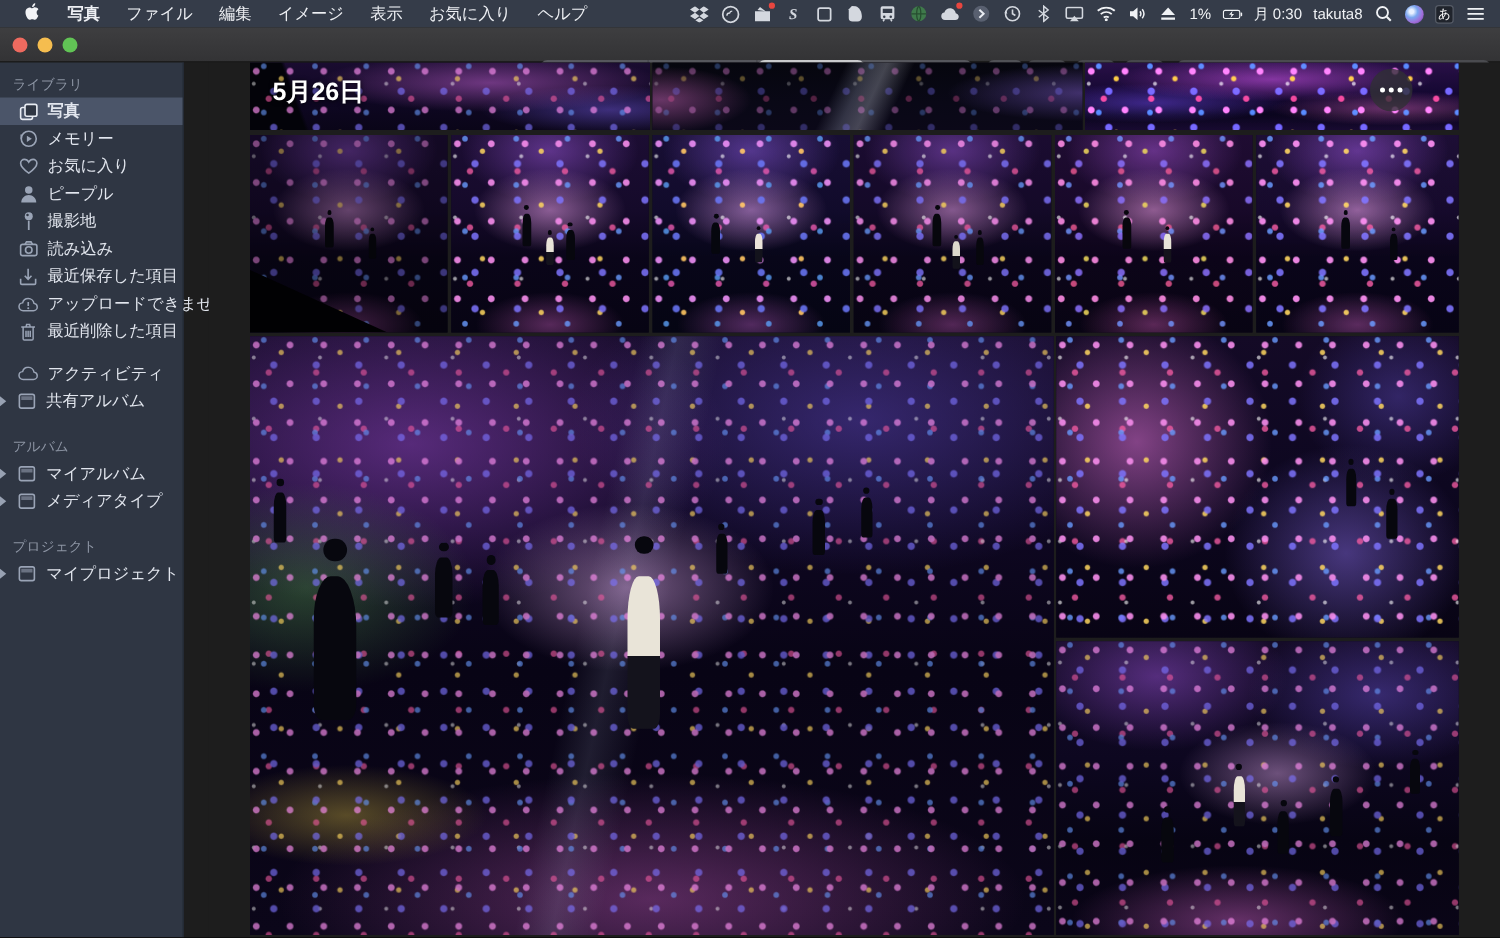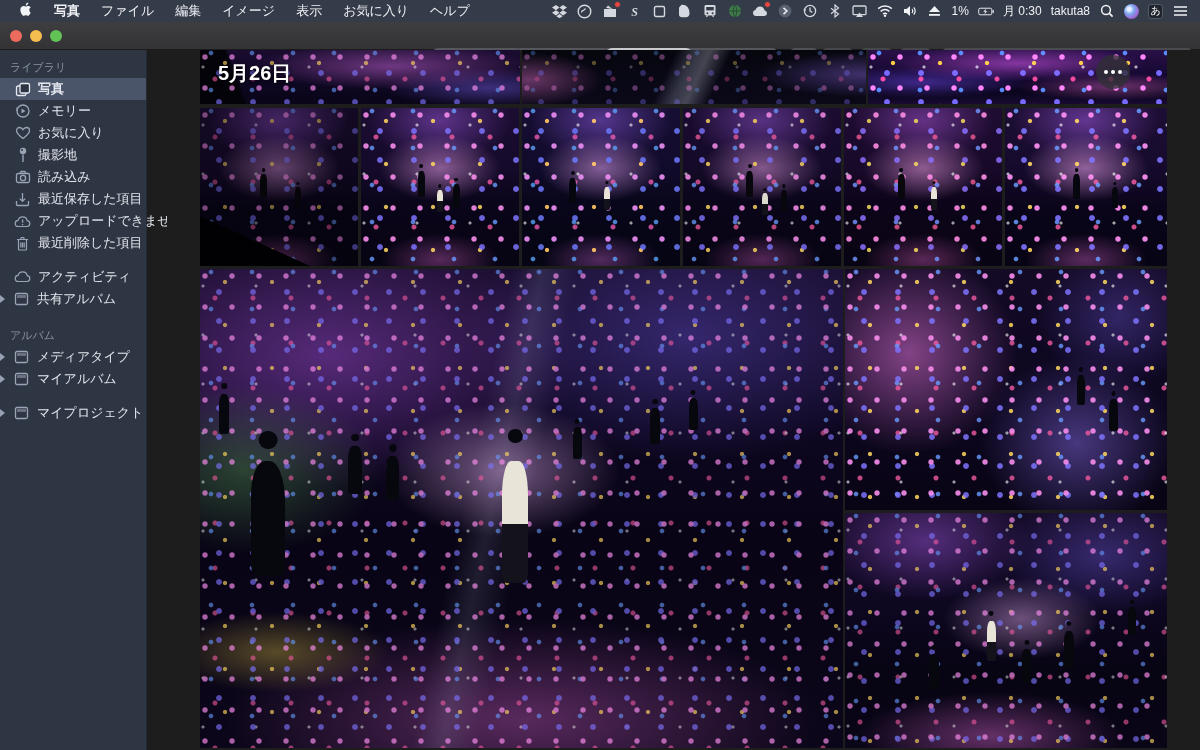--- a/index.html
+++ b/index.html
@@ -371,20 +371,29 @@
     <div class="sb-row">
       <span class="icn">
           <svg width="16" height="14" viewBox="0 0 16 14">
             <path fill="none" stroke="#9aa4b6" stroke-width="1.3" d="M8 12.5C3.6 9.4 1.5 7 1.5 4.6 1.5 2.8 2.9 1.5 4.5 1.5 6 1.5 7.3 2.5 8 3.7c.7-1.2 2-2.2 3.5-2.2 1.6 0 3 1.3 3 3.1 0 2.4-2.1 4.8-6.5 7.9z"></path>
           </svg>
         </span>
       <span>お気に入り</span>
     </div>
     <div class="sb-row">
       <span class="icn">
+          <svg width="14" height="15" viewBox="0 0 14 15">
+            <circle cx="7" cy="4" r="3" fill="#9aa4b6"></circle>
+            <path fill="#9aa4b6" d="M1 14c0-3.3 2.7-6 6-6s6 2.7 6 6z"></path>
+          </svg>
+        </span>
+      <span>ピープル</span>
+    </div>
+    <div class="sb-row">
+      <span class="icn">
           <svg width="10" height="16" viewBox="0 0 10 16">
             <circle cx="5" cy="4" r="3.2" fill="#9aa4b6"></circle>
             <circle cx="4" cy="3" r="1" fill="#2f3643"></circle>
             <path stroke="#9aa4b6" stroke-width="1.4" d="M5 7.5V15"></path>
           </svg>
         </span>
       <span>撮影地</span>
     </div>
     <div class="sb-row">
       <span class="icn">
@@ -446,34 +455,35 @@
     <div class="sb-gap"></div>
     <div class="sb-header">アルバム</div>
     <div class="sb-row has-tri">
       <span class="tri"></span>
       <span class="icn">
           <svg width="15" height="14" viewBox="0 0 15 14">
             <rect x="1.5" y="1.5" width="12" height="11" rx="1.5" fill="none" stroke="#9aa4b6" stroke-width="1.3"></rect>
             <rect x="3" y="3" width="9" height="3" fill="#9aa4b6" opacity="0.55"></rect>
           </svg>
         </span>
-      <span>メディアタイプ</span>
+      <span>マイアルバム</span>
     </div>
     <div class="sb-row has-tri">
       <span class="tri"></span>
       <span class="icn">
           <svg width="15" height="14" viewBox="0 0 15 14">
             <rect x="1.5" y="1.5" width="12" height="11" rx="1.5" fill="none" stroke="#9aa4b6" stroke-width="1.3"></rect>
             <rect x="3" y="3" width="9" height="3" fill="#9aa4b6" opacity="0.55"></rect>
           </svg>
         </span>
-      <span>マイアルバム</span>
+      <span>メディアタイプ</span>
     </div>
 
     <div class="sb-gap"></div>
+    <div class="sb-header">プロジェクト</div>
     <div class="sb-row has-tri">
       <span class="tri"></span>
       <span class="icn">
           <svg width="15" height="14" viewBox="0 0 15 14">
             <rect x="1.5" y="1.5" width="12" height="11" rx="1.5" fill="none" stroke="#9aa4b6" stroke-width="1.3"></rect>
             <rect x="3" y="3" width="9" height="3" fill="#9aa4b6" opacity="0.55"></rect>
           </svg>
         </span>
       <span>マイプロジェクト</span>
     </div>

